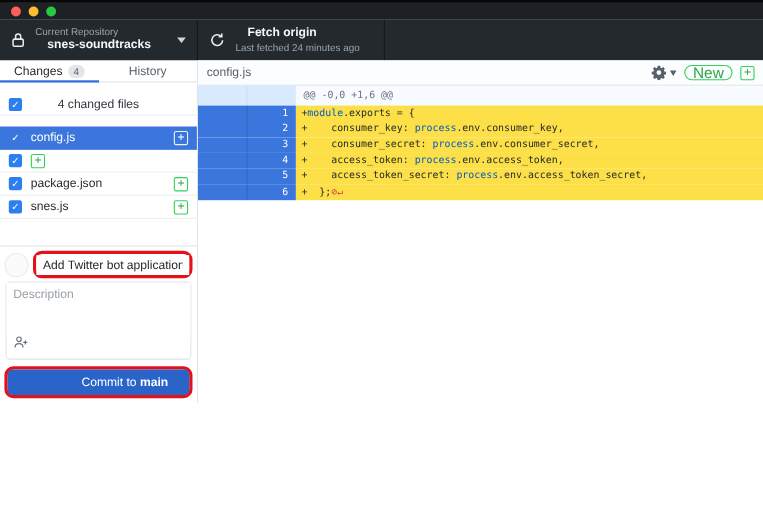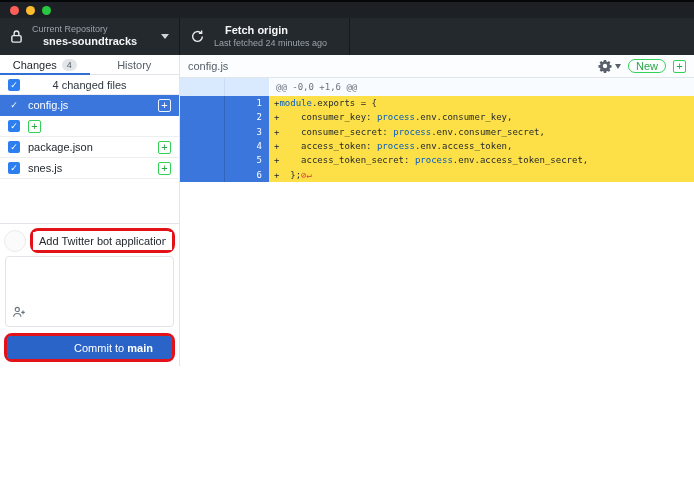--- a/index.html
+++ b/index.html
@@ -25,21 +25,21 @@
   .tb-value { font-size:11px; color:#f4f6f8; font-weight:bold;margin-left:11px; }
   .caret-down { width:0; height:0; border-left:4px solid transparent;
                 border-right:4px solid transparent; border-top:5px solid #cfd4d9; }
   .tb-icon { display:flex; align-items:center; }
 
   
   .body { flex:1; display:flex; min-height:0; }
 
   
   .sidebar { width:180px; border-right:1px solid #e1e4e8; display:flex;
-             flex-direction:column; background:#fff; flex-shrink:0; }
+             flex-direction:column; background:#fff; flex-shrink:0;gap:10px; }
   .tabs { display:flex; height:20px; border-bottom:1px solid #e1e4e8; flex-shrink:0; }
   .tab { flex:1; display:flex; align-items:center; justify-content:center; gap:5px;
          font-size:11px; color:#586069; position:relative; cursor:default; }
   .tab.active { color:#24292e; }
   .tab.active::after { content:""; position:absolute; left:0; right:0; bottom:-1px;
                        height:2px; background:#2f6fd6; }
   .tab-badge { background:#e3e6e9; color:#586069; border-radius:8px; font-size:9px;
                padding:1px 5px; }
   .files-header { height:20px; position:relative; display:flex; align-items:center;
                   justify-content:center; font-size:11px; color:#2f363d;
@@ -80,21 +80,21 @@
   .commit-btn b { font-weight:bold; }
 
   
   .main { flex:1; display:flex; flex-direction:column; min-width:0; background:#fff; }
   .diff-header { height:23px; border-bottom:1px solid #e1e4e8; background:#fcfdfe;
                  display:flex; align-items:center; padding:0 8px; font-size:11px;
                  color:#586069; flex-shrink:0; }
   .dh-right { margin-left:auto; display:flex; align-items:center; gap:7px; }
   .gear-group { display:flex; align-items:center; gap:3px; }
   .caret-down.dark { border-top-color:#586069; border-left-width:3.5px; border-right-width:3.5px; }
-  .new-badge { border:1px solid #34d058; color:#28a745; border-radius:9px; font-size:11px;
+  .new-badge { border:1px solid #34d058; color:#28a745; border-radius:9px; font-size:14px;
                height:14px; line-height:12px; padding:0 7px; }
 
   .diff-body { font-family:"DejaVu Sans Mono", monospace; font-size:9px; }
   .hunk-row { display:flex; height:18px; }
   .hunk-gutter { width:89px; background:#d9eaff; display:flex; flex-shrink:0; }
   .hunk-gutter .g-col { width:44.5px; }
   .hunk-gutter .g-col:first-child { border-right:1px solid #c9ddf5; }
   .hunk-text { flex:1; background:#f8fbff; color:#6a737d; display:flex;
                align-items:center; padding-left:7px; white-space:pre; }
   .diff-line { display:flex; height:14.33px; }
@@ -190,20 +190,21 @@
       <div class="sidebar-spacer"></div>
 
       <div class="commit-area">
         <div class="summary-row">
           <div class="avatar"></div>
           <div class="annot summary-annot">
             <input class="summary-input" type="text" value="Add Twitter bot application code" style="">
           </div>
         </div>
         <div class="desc-box">
+          <textarea placeholder="Description" style=""></textarea>
           <span class="coauthor">
             <svg width="14" height="12" viewBox="0 0 16 14" fill="none" stroke="#6a737d" stroke-width="1.3">
               <circle cx="6" cy="4" r="2.4"></circle>
                 <path d="M1.8 12.6c0-2.5 1.9-3.9 4.2-3.9s4.2 1.4 4.2 3.9"></path>
               <path d="M12.7 5.3v4.2M10.6 7.4h4.2"></path>
             </svg>
           </span>
         </div>
         <div class="annot btn-annot">
           <button class="commit-btn"><span>Commit to </span><b>main</b></button>

